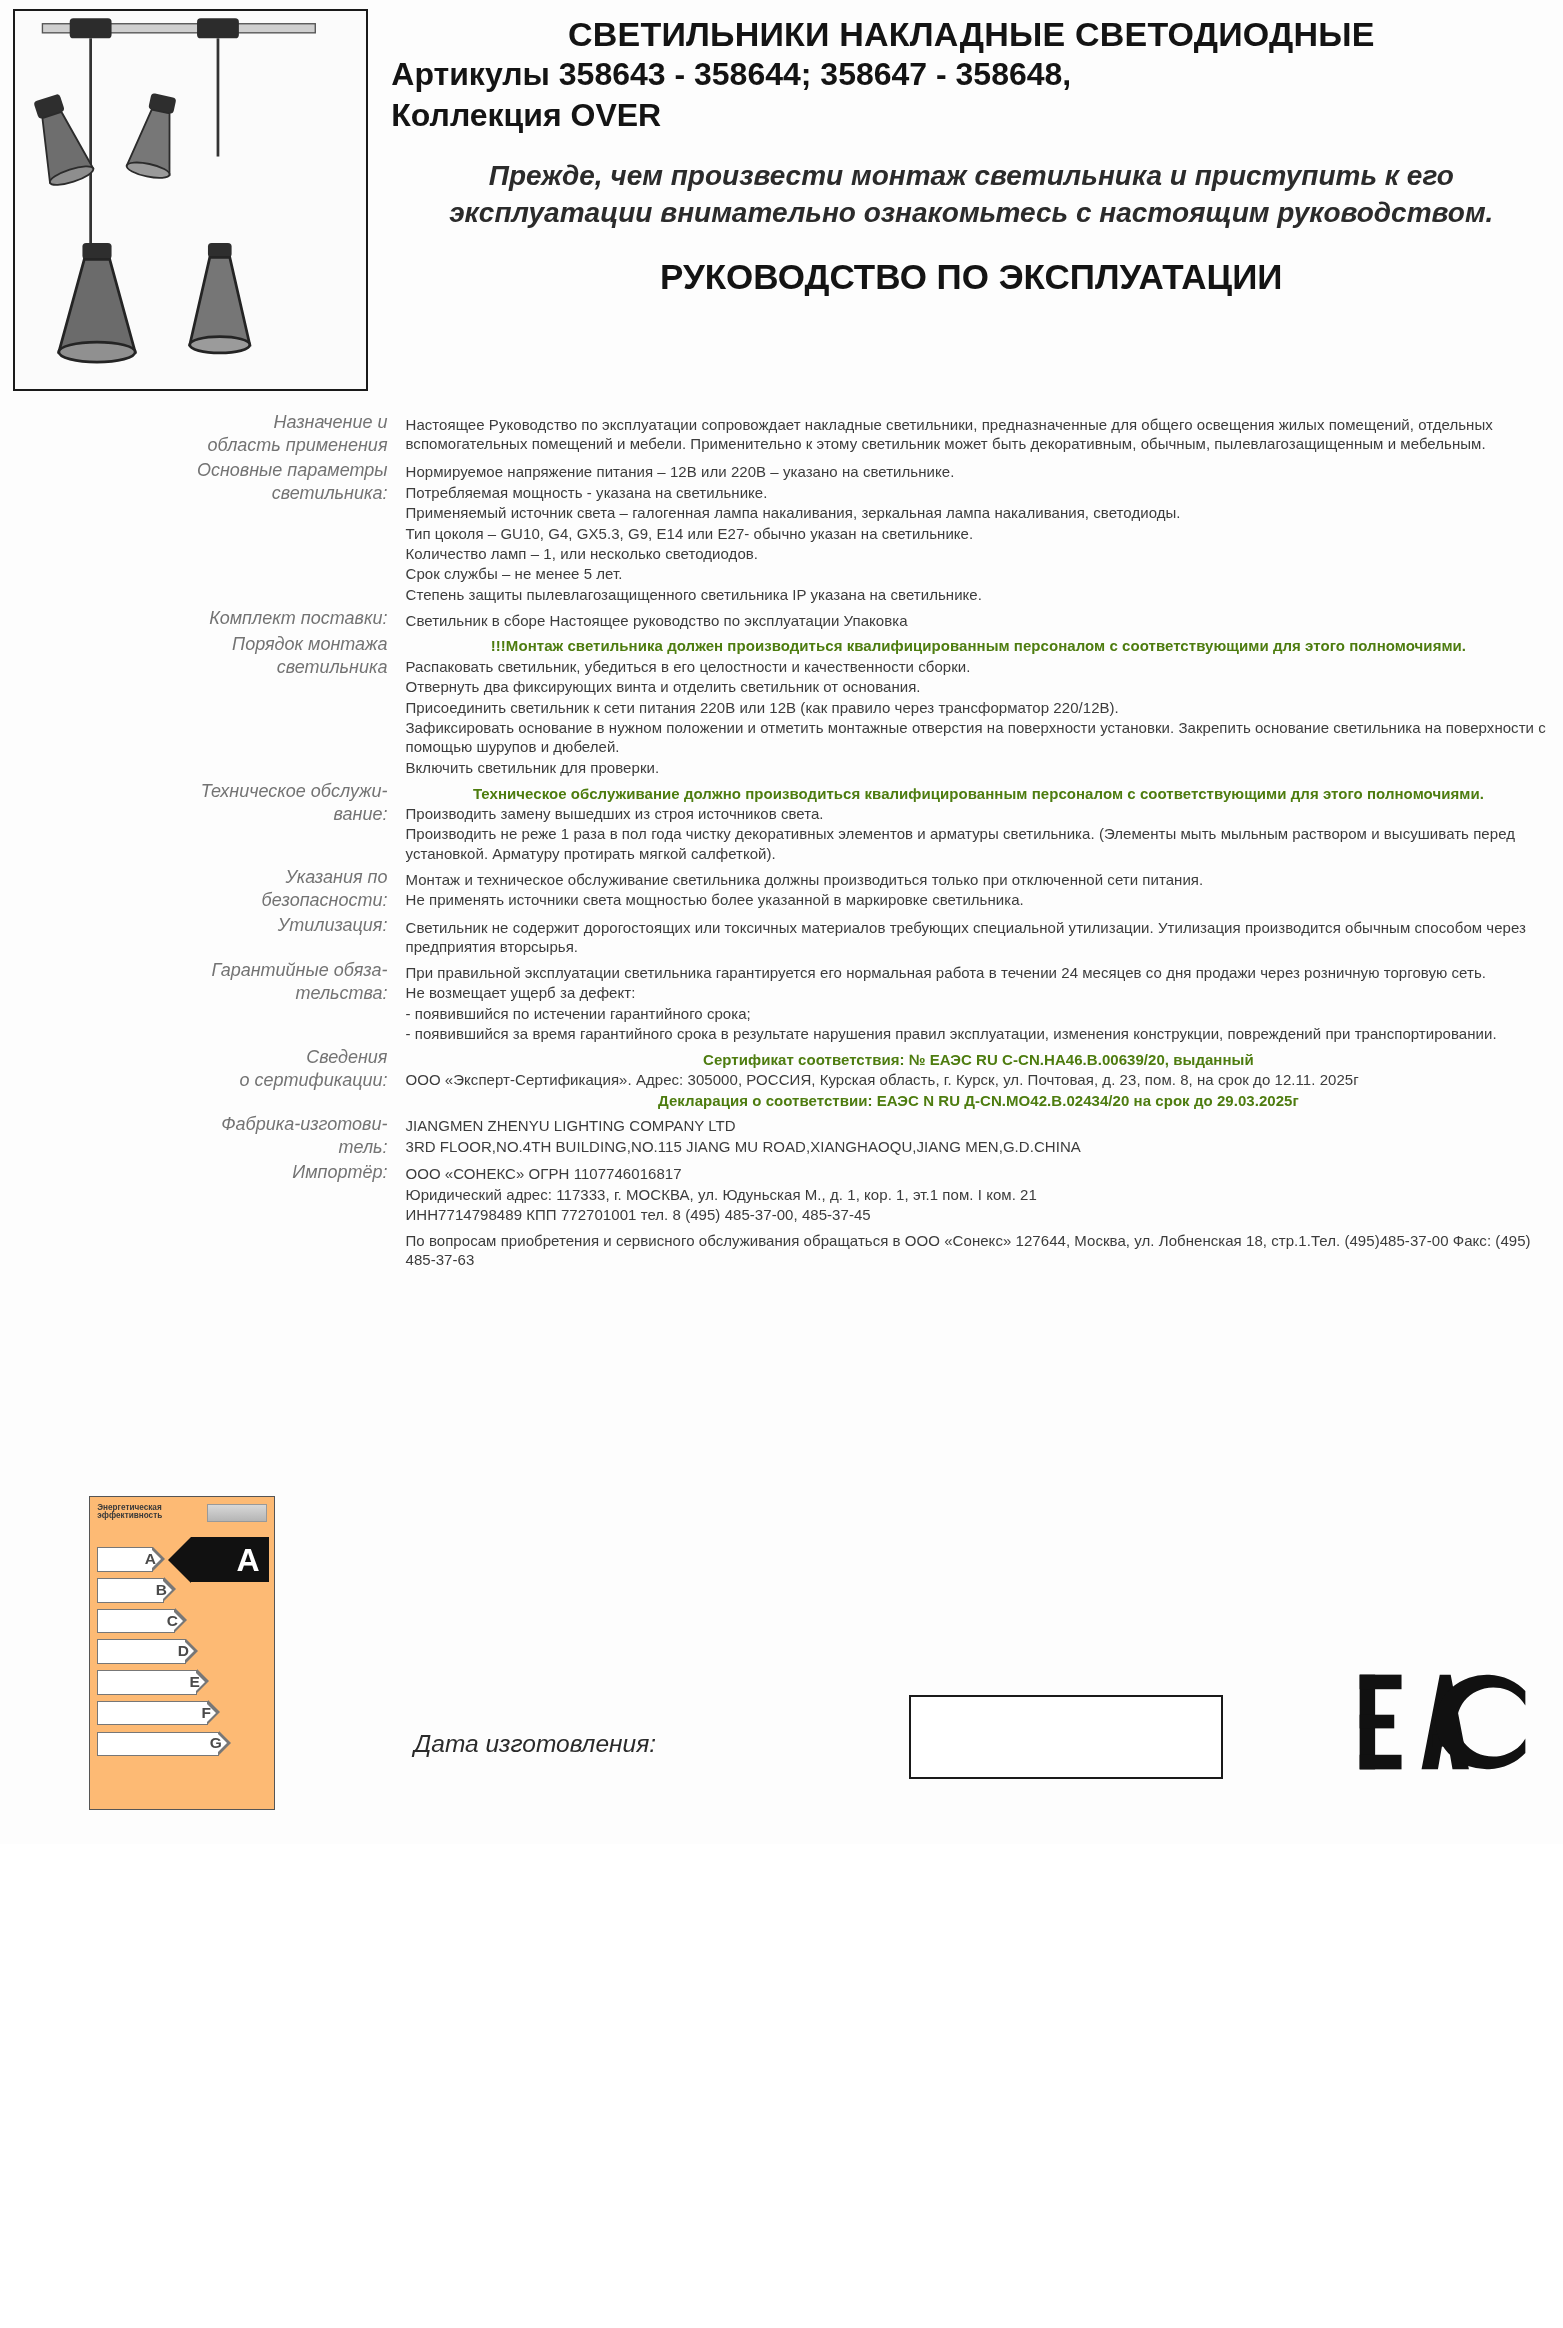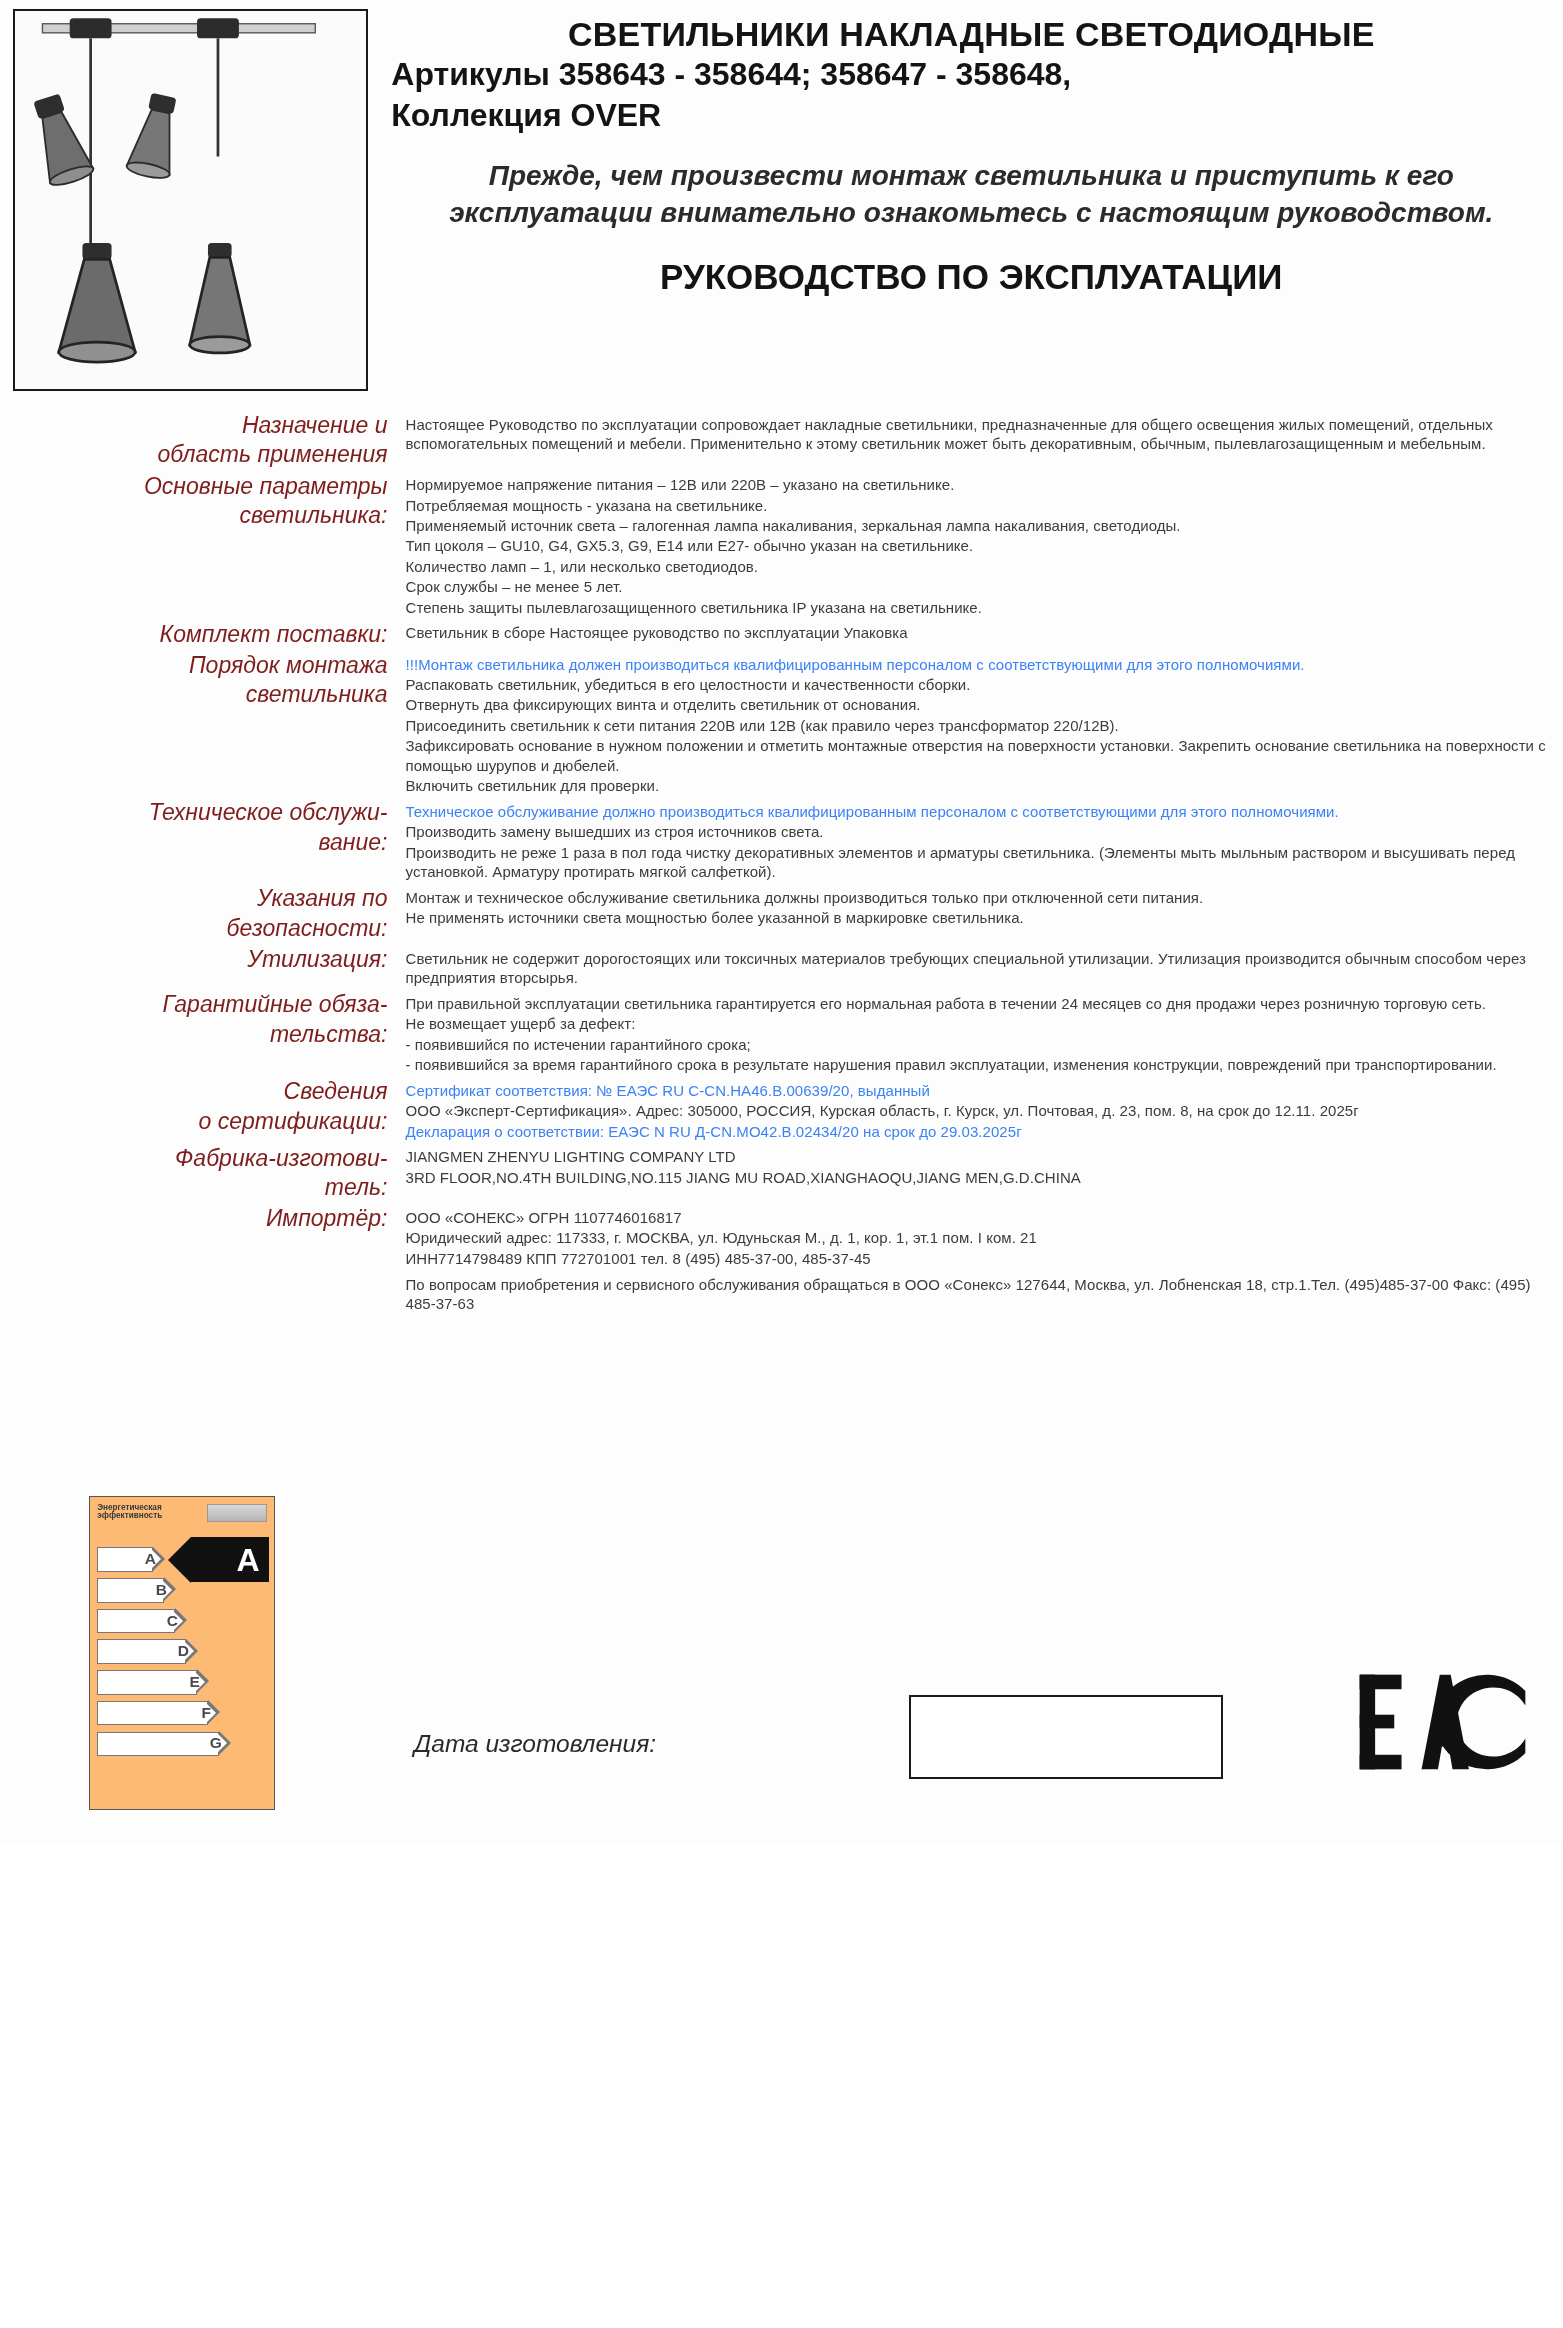--- a/index.html
+++ b/index.html
@@ -77,36 +77,36 @@
   }
   .row {
     display: flex;
     align-items: flex-start;
     margin-bottom: 1.8px;
   }
   .lbl {
     flex: 0 0 400px;
     text-align: right;
     padding-right: 18px;
-    font-size: 23px;
+    font-size: 18px;
     font-style: italic;
     line-height: 1.28;
-    color: #7f1d1d;
+    color: #737373;
   }
   .val {
     flex: 1;
     font-size: 15px;
     line-height: 1.30;
     color: #3c3c3c;
     padding-top: 3.6px;
     filter: blur(0.2px);
     letter-spacing: 0.05px;
   }
   .val p { margin: 0 0 0.9px 0; }
-  .val .b { font-weight: normal; color: #3b82f6; }
+  .val .b { font-weight: bold; color: #4d7c0f; text-align: center; }
 
   
   .footer {
     position: absolute;
     left: 0; right: 0; bottom: 0;
     height: 355px;
     padding: 0 16.4px;
   }
   .energy-label {
     position: absolute;

